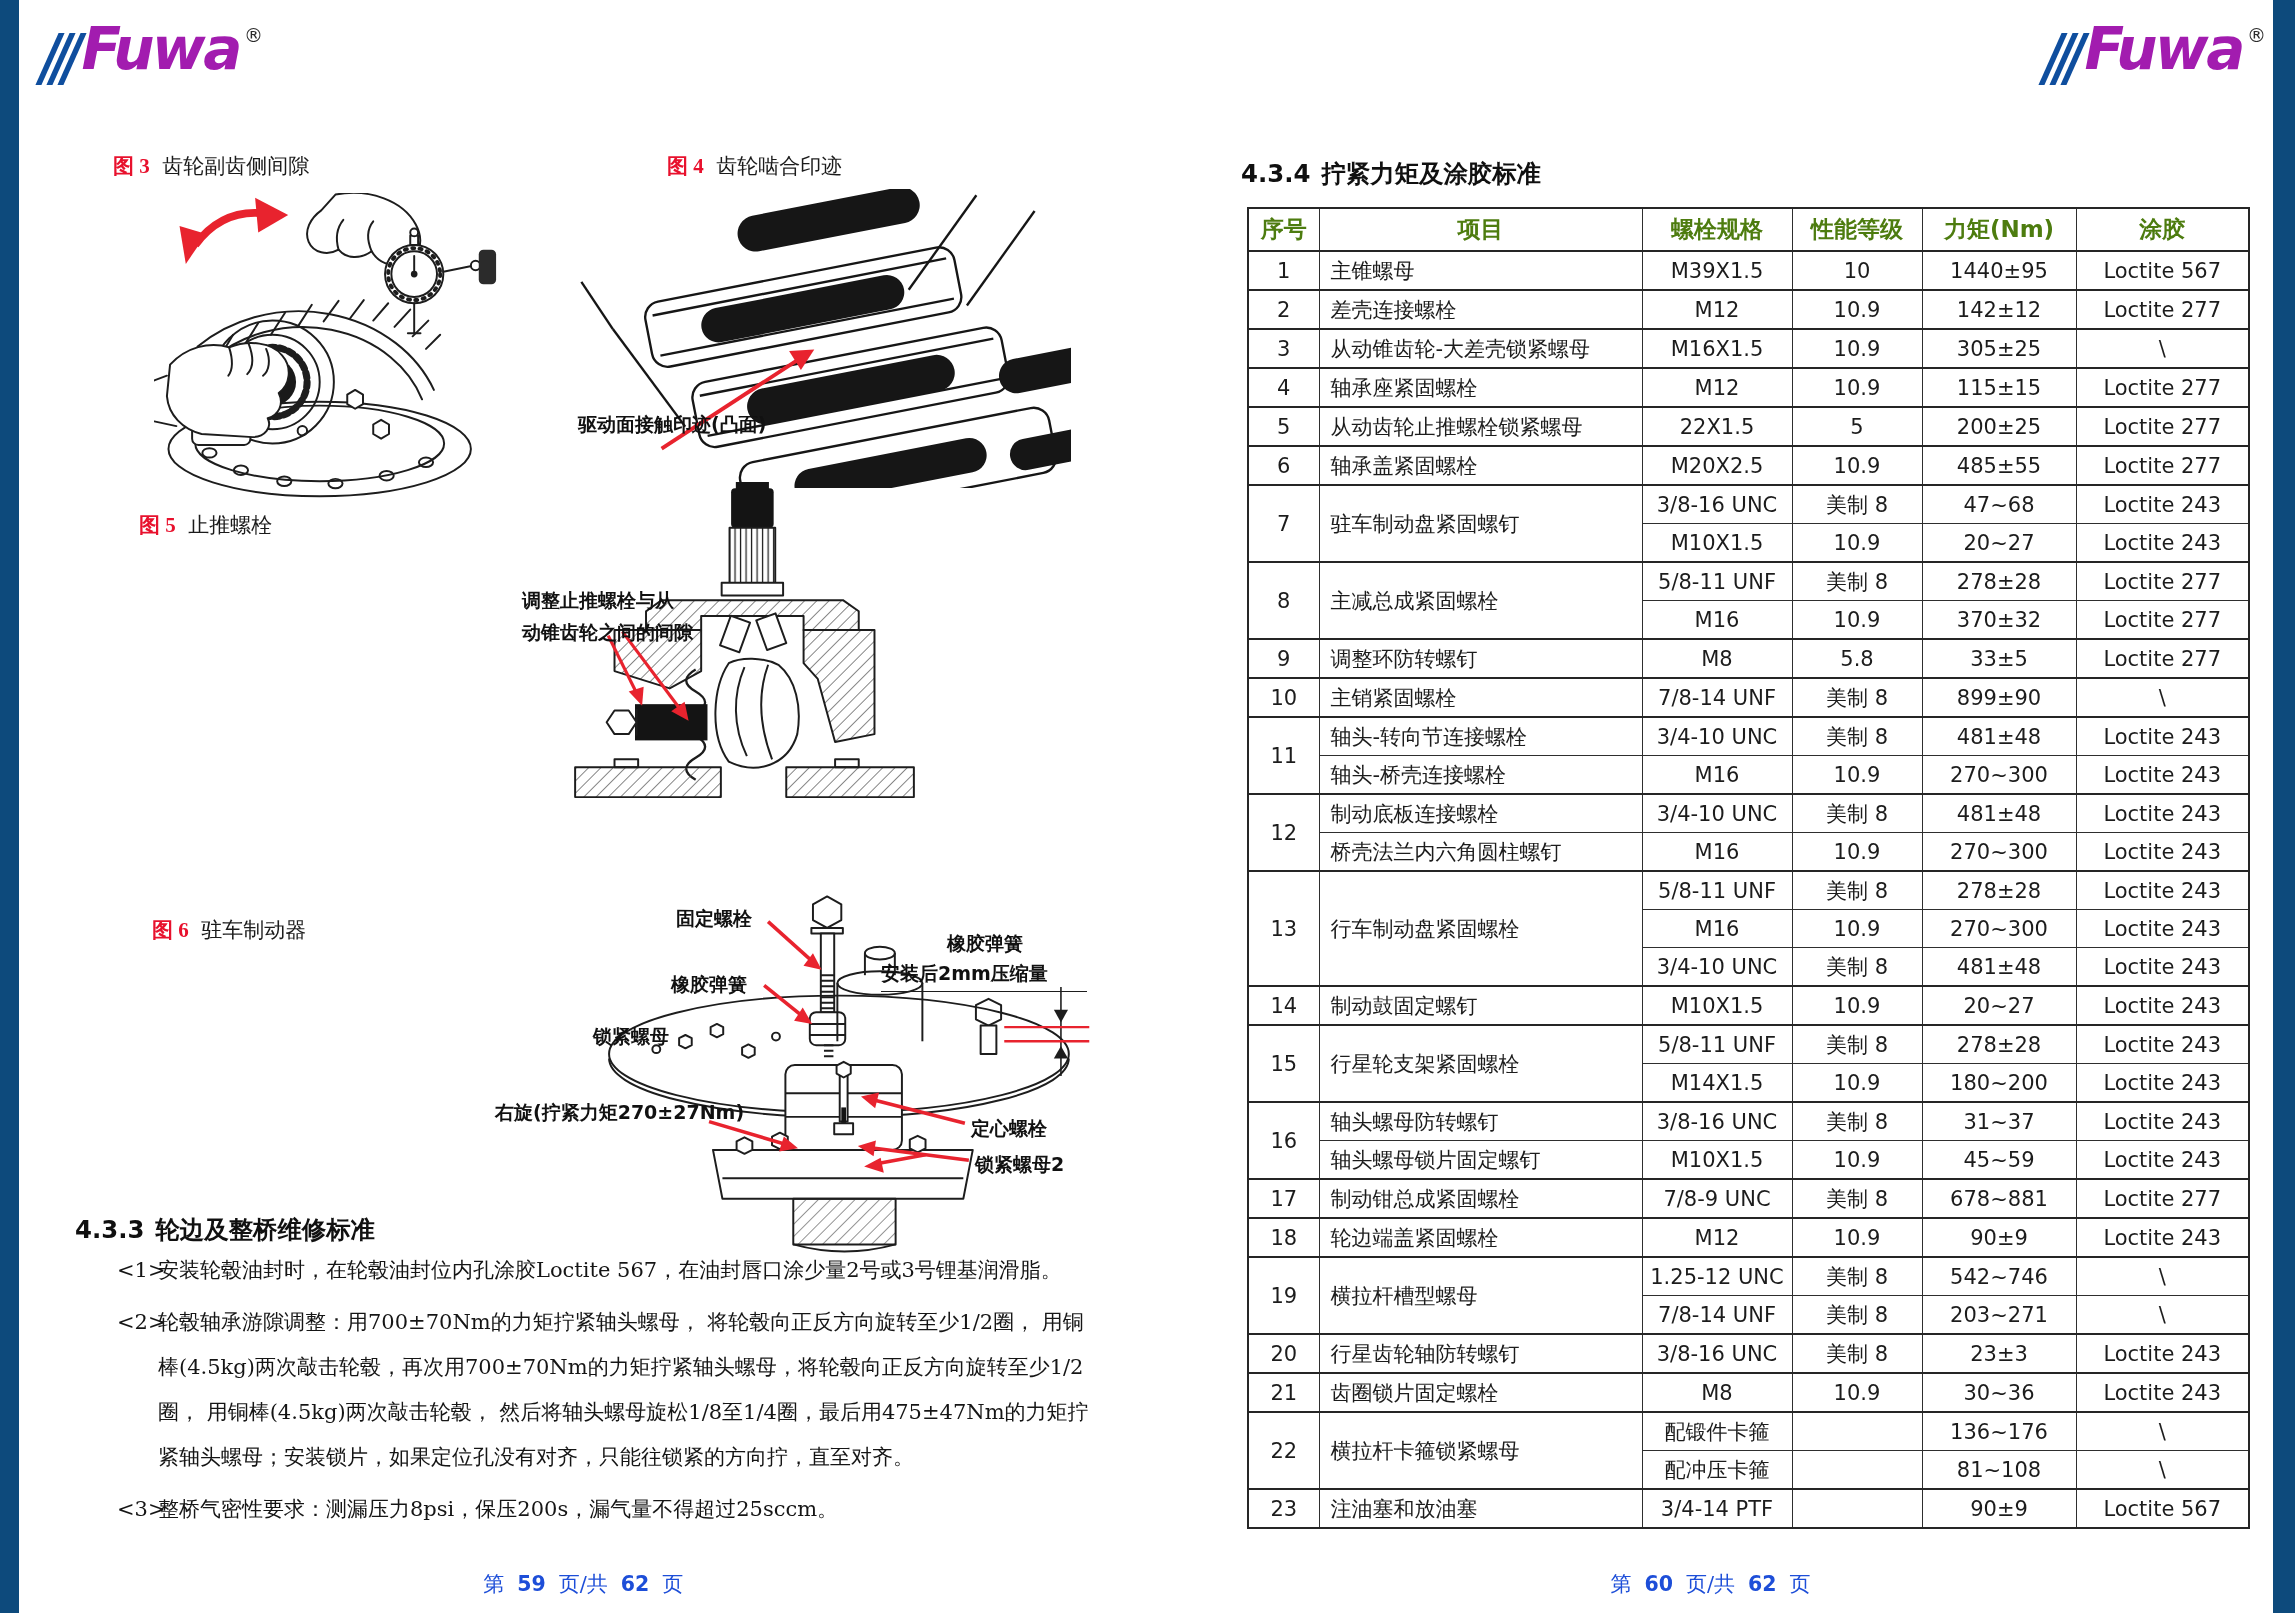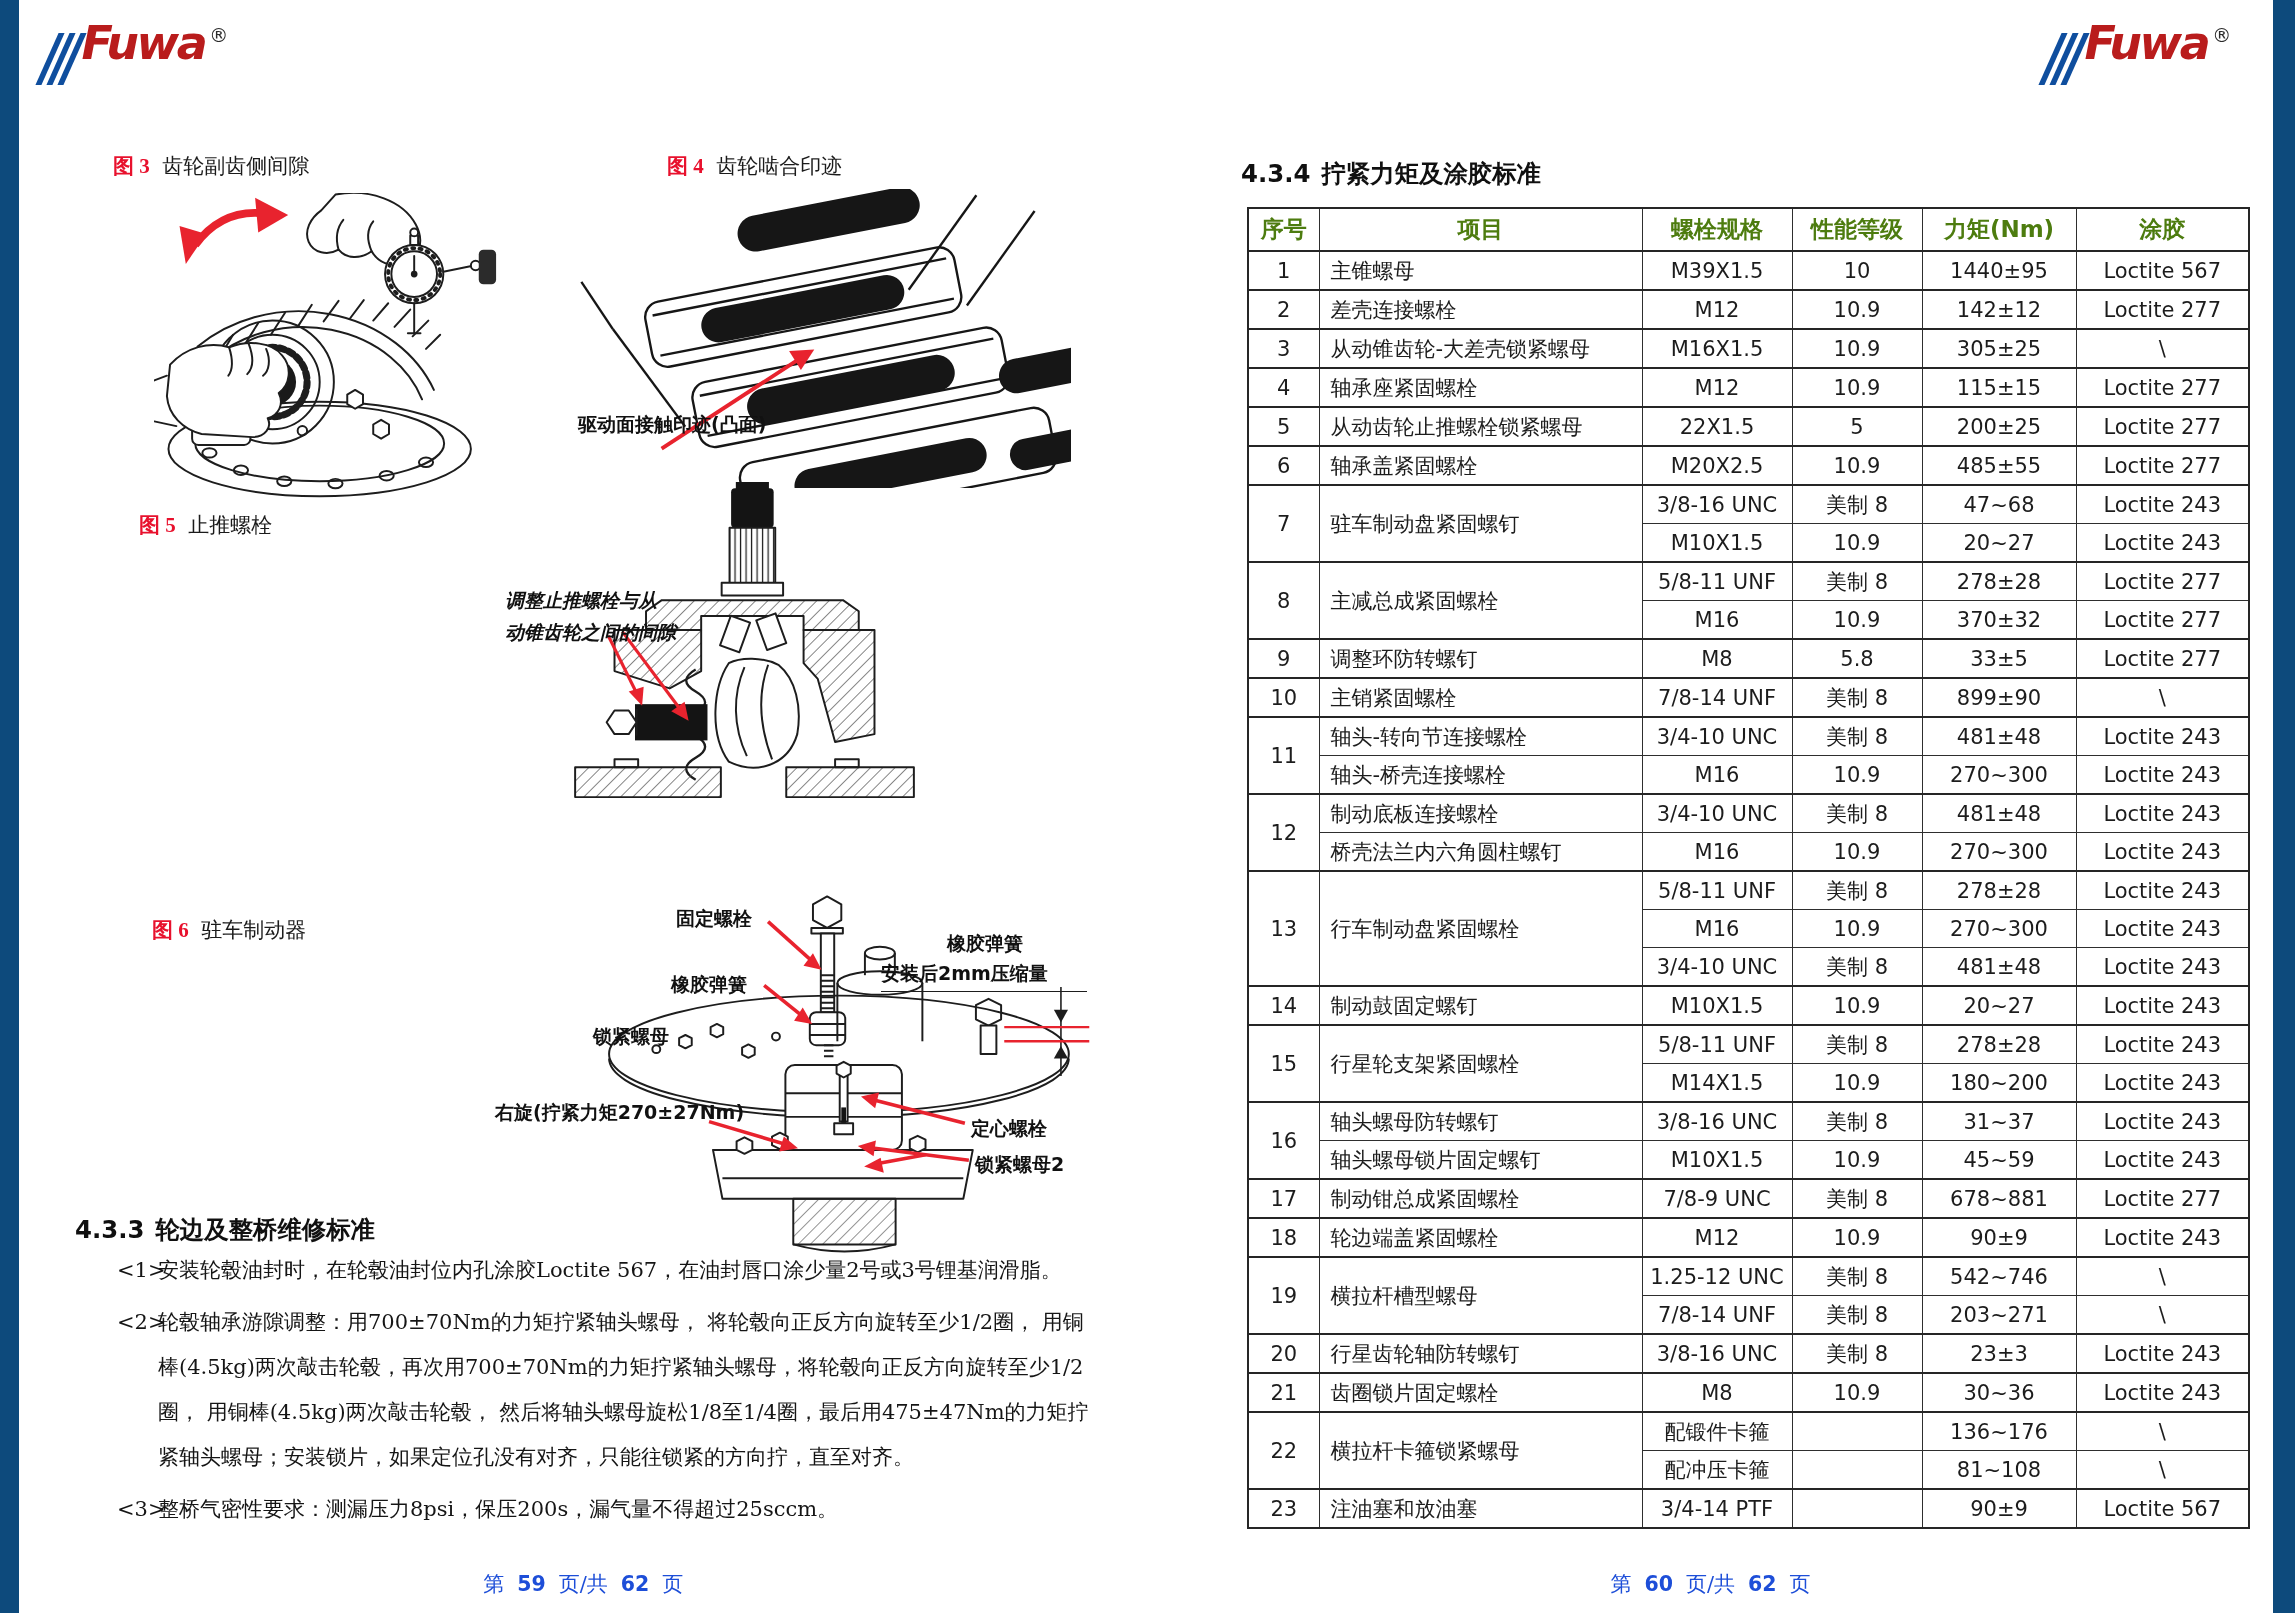--- a/index.html
+++ b/index.html
@@ -9,21 +9,21 @@
   }
   
   .stripe{position:absolute;top:0;height:1613px;background:#0d4a7c;}
   .stripe.left{left:0;width:19px;}
   .stripe.right{left:2273px;width:22px;}
   
   .fuwa{position:absolute;display:flex;align-items:flex-start;}
   .fuwa .slashes{display:flex;gap:4.7px;margin-top:11px;margin-right:6.3px;transform:skewX(-24deg);}
   .fuwa .slashes i{display:block;width:6.3px;height:52px;background:#0f4e9e;}
   .fuwa .word{font-family:"DejaVu Sans",sans-serif;font-weight:bold;font-style:italic;
-    font-size:46px;line-height:0.95;color:#b91c1c;letter-spacing:-2.4px;text-align:right;}
+    font-size:58px;line-height:0.95;color:#a21caf;letter-spacing:-2.4px;text-align:right;}
   .fuwa .reg{font-size:19px;color:#2b2b2b;margin-left:3.9px;margin-top:1.6px;font-style:normal;}
   
   .fig-cap{position:absolute;font-family:"DejaVu Serif",serif;font-size:21px;color:#1b1b1b;white-space:nowrap;}
   .fig-cap .tag{color:#e8112d;font-weight:bold;font-family:Liberation Serif, serif;margin-right:12.6px;}
   
   .fig-label{position:absolute;font-family:"DejaVu Sans",sans-serif;font-weight:bold;
     font-size:19px;color:#111;white-space:nowrap;line-height:31.5px;}
   .fig-label.u2{border-bottom:1.6px solid #1d1d1d;padding-bottom:1.6px;}
   
   .sec-head{position:absolute;font-weight:bold;font-size:24.4px;color:#101010;white-space:nowrap;}
@@ -210,21 +210,21 @@
     <rect x="10" y="362" width="185" height="38" fill="url(#hat5)"></rect>
     <rect x="278" y="362" width="162" height="38" fill="url(#hat5)"></rect>
   </g>
   <g>
     <line x1="52" y1="195" x2="90" y2="272" stroke="#e8232e" stroke-width="4"></line>
     <polygon points="95,284 78,266 97,260" fill="#e8232e"></polygon>
     <line x1="70" y1="190" x2="146" y2="292" stroke="#e8232e" stroke-width="4"></line>
     <polygon points="154,303 132,291 149,279" fill="#e8232e"></polygon>
   </g>
 </svg>
-<div class="fig-label" style="left:505px;top:585px;font-style:italic;">
+<div class="fig-label" style="left:522px;top:585px;">
   <div>调整止推螺栓与从</div>
   <div>动锥齿轮之间的间隙</div>
 </div>
 
 <svg style="left:579px;top:887px;" width="512" height="370" viewBox="0 0 650 470">
   <defs>
     <pattern id="hat6" width="11" height="11" patternUnits="userSpaceOnUse" patternTransform="rotate(45)">
       <line x1="0" y1="0" x2="0" y2="11" stroke="#555" stroke-width="1.6"></line>
     </pattern>
   </defs>

